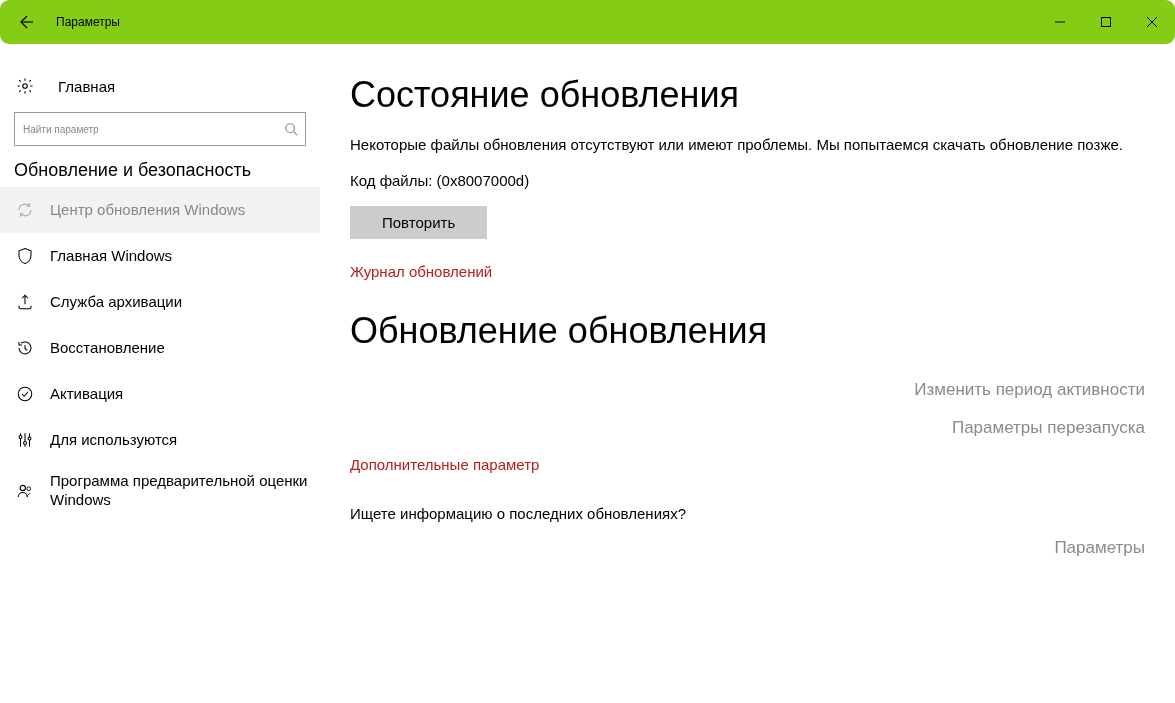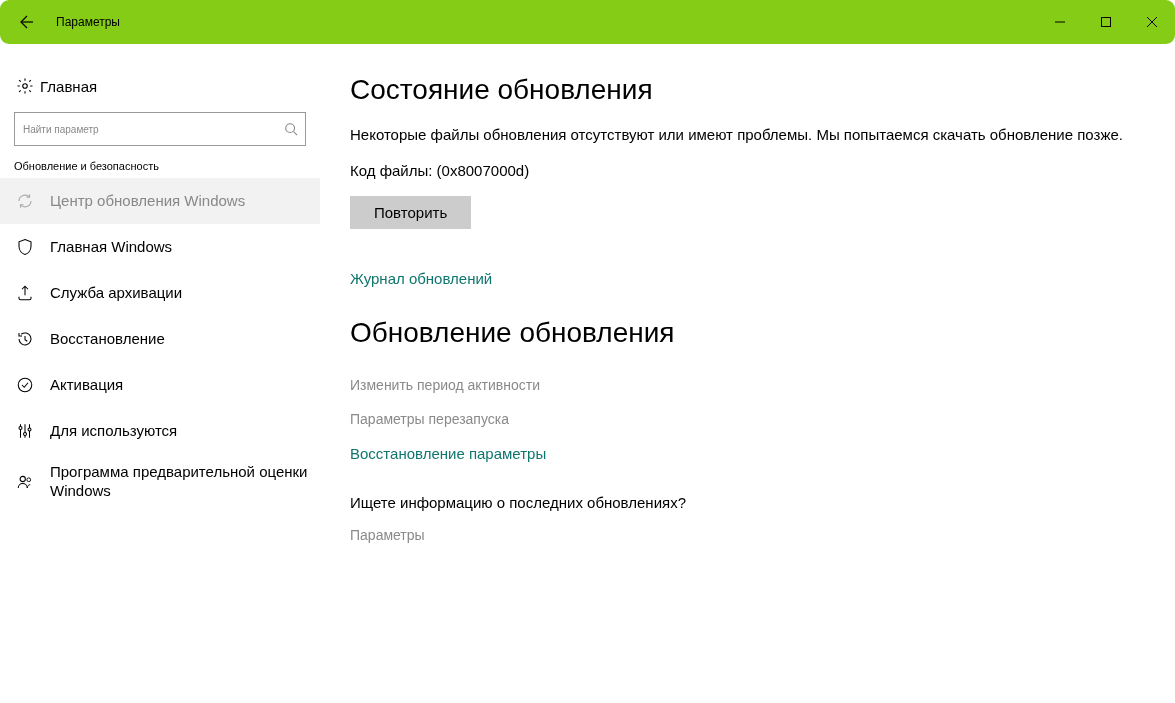--- a/index.html
+++ b/index.html
@@ -4,39 +4,39 @@
 <style>
   * { box-sizing: border-box; margin: 0; padding: 0; }
   html, body { width: 1175px; height: 703px; font-family: "Segoe UI", Tahoma, sans-serif; background: #ffffff; color: #000; overflow: hidden; }
   .titlebar { height: 44px; background: #84cc16; display: flex; align-items: center; border-radius: 9px; }
   .titlebar .back { width: 50px; height: 26px; display: flex; align-items: center; justify-content: center; }
   .titlebar .title { font-size: 12px; color: #000; margin-left: 6px; flex: 1; }
   .titlebar .winbtns { display: flex; }
   .titlebar .winbtn { width: 46px; height: 26px; display: flex; align-items: center; justify-content: center; }
   .body { display: flex; height: calc(703px - 26px); }
   .sidebar { width: 320px; padding-top: 20px; }
-  .home { display: flex; align-items: center; height: 44px; padding-left: 16px; gap: 6px; font-size: 15px; }
+  .home { display: flex; align-items: center; height: 44px; padding-left: 16px; gap: 24px; font-size: 15px; }
   .searchwrap { padding: 0 14px; margin-top: 4px; }
   .search { width: 100%; height: 34px; border: 1px solid #999; padding: 0 30px 0 8px; font-size: 10px; color: #666; background: #fff; font-family: inherit; }
   .search::placeholder { color: #888; }
   .searchbox { position: relative; }
   .searchicon { position: absolute; right: 8px; top: 50%; transform: translateY(-50%); color: #888; }
-  .section { padding: 14px 16px 6px 14px; font-size: 11px; color: #000; }
+  .section { padding: 14px 16px 6px 14px; font-size: 18px; color: #000; }
   .navitem { display: flex; align-items: center; height: 46px; padding-left: 16px; gap: 16px; font-size: 15px; cursor: default; }
   .navitem.active { background: #f2f2f2; color: #888; }
   .navitem.active .icon svg * { stroke: #aaa; fill: none; }
   .navitem .icon { width: 18px; height: 18px; display: flex; align-items: center; justify-content: center; flex-shrink: 0; }
   .navitem .label { line-height: 1.25; }
   .navitem.twoline { height: 56px; }
   .content { flex: 1; padding: 30px 30px 0 30px; }
-  .h1 { font-size: 28px; font-weight: 300; margin-bottom: 18px; }
+  .h1 { font-size: 36px; font-weight: 300; margin-bottom: 18px; }
   .para { font-size: 15px; margin-bottom: 14px; line-height: 1.45; max-width: 800px; }
-  .btn { display: inline-block; background: #cccccc; border: none; padding: 8px 24px; font-size: 15px; font-family: inherit; margin-bottom: 41px; }
-  .linkish { color: #0f766e; font-size: 15px; margin-bottom: 30px; display: block; }
-  .linkish2 { color: #8a8a8a; font-size: 14px; margin-bottom: 18px; display: block; }
+  .btn { display: inline-block; background: #cccccc; border: none; padding: 8px 32px; font-size: 15px; font-family: inherit; margin-bottom: 24px; }
+  .linkish { color: #b91c1c; font-size: 15px; margin-bottom: 30px; display: block; }
+  .linkish2 { color: #8a8a8a; font-size: 17px; margin-bottom: 18px; display: block; text-align: right; }
   .spacer { height: 10px; }
   svg { display: block; }
 </style>
 </head>
 <body>
 
 <div class="titlebar">
   <div class="back">
     <svg width="16" height="16" viewBox="0 0 16 16">
         <path d="M10 2 L4 8 L10 14" stroke="#000" stroke-width="1.2" fill="none"></path>
@@ -166,18 +166,18 @@
     <div class="h1">Состояние обновления</div>
     <div class="para">Некоторые файлы обновления отсутствуют или имеют проблемы. Мы попытаемся скачать обновление позже.</div>
     <div class="para">Код файлы: (0x8007000d)</div>
     <button class="btn">Повторить</button>
     <a class="linkish">Журнал обновлений</a>
 
     <div class="h1">Обновление обновления</div>
     <div class="spacer"></div>
     <a class="linkish2">Изменить период активности</a>
     <a class="linkish2">Параметры перезапуска</a>
-    <a class="linkish">Восстановление параметры</a>
+    <a class="linkish">Дополнительные параметр</a>
 
     <div class="para">Ищете информацию о последних обновлениях?</div>
     <a class="linkish2">Параметры</a>
   </div>
 </div>
 
 </body></html>

